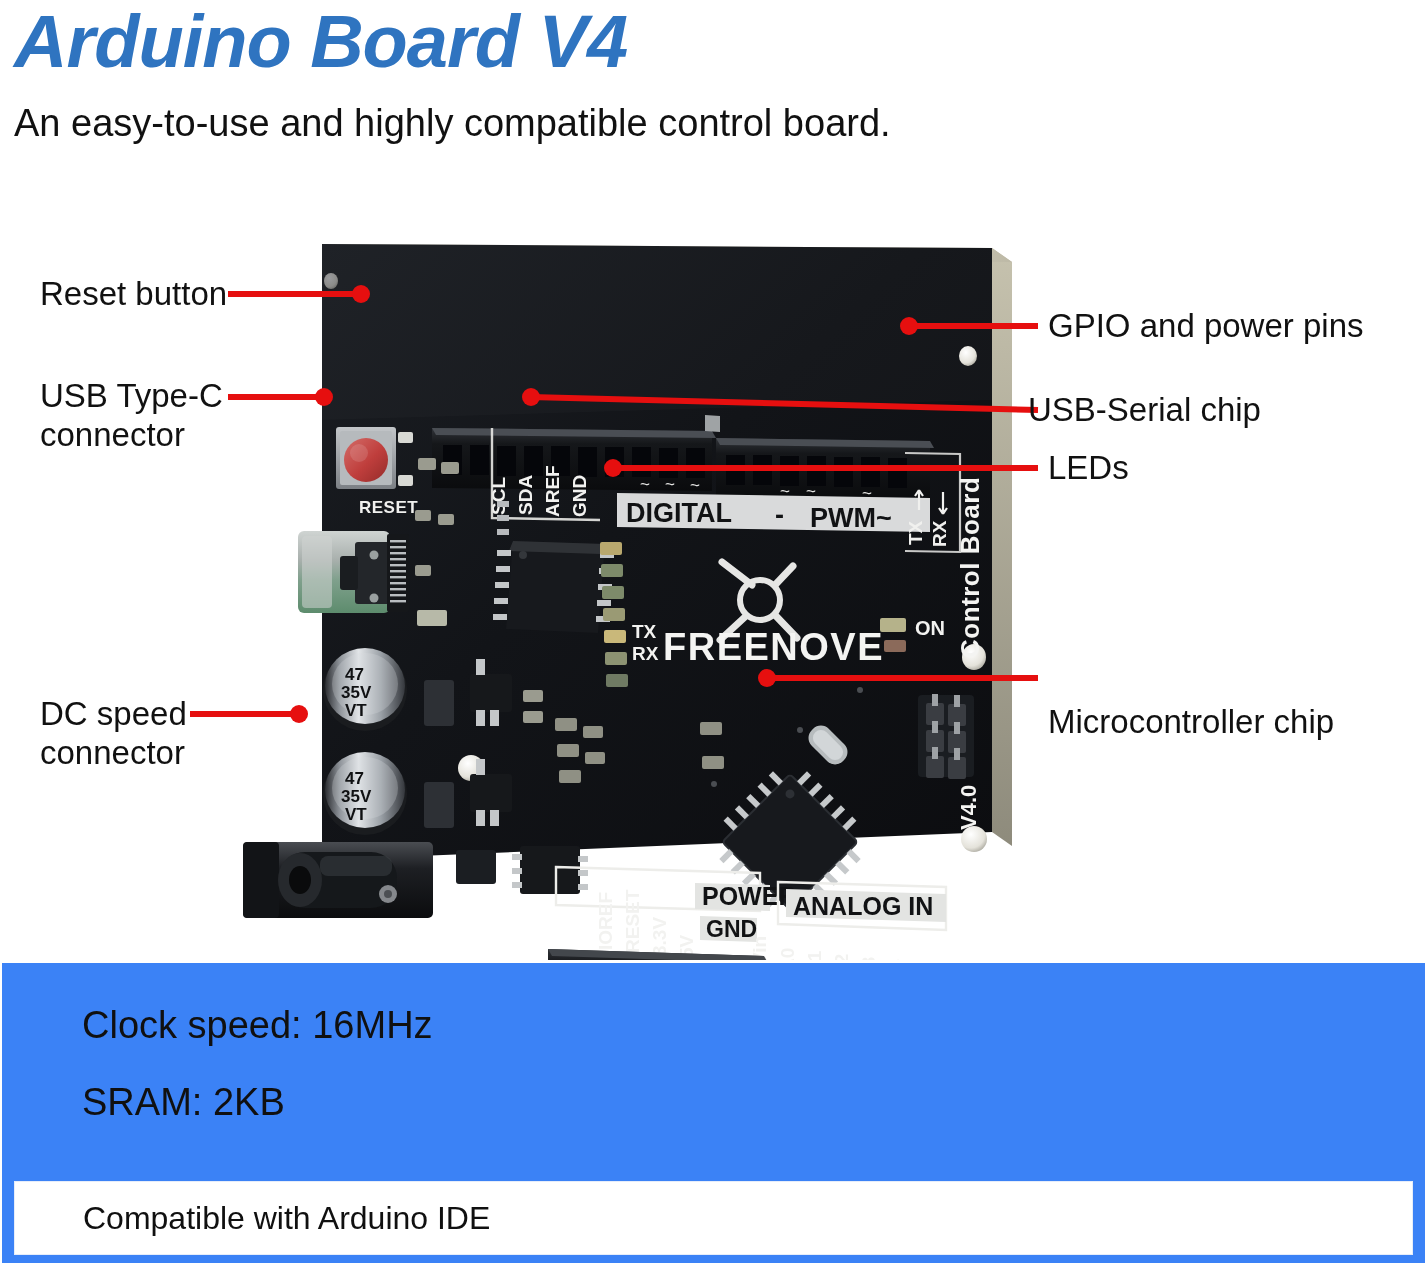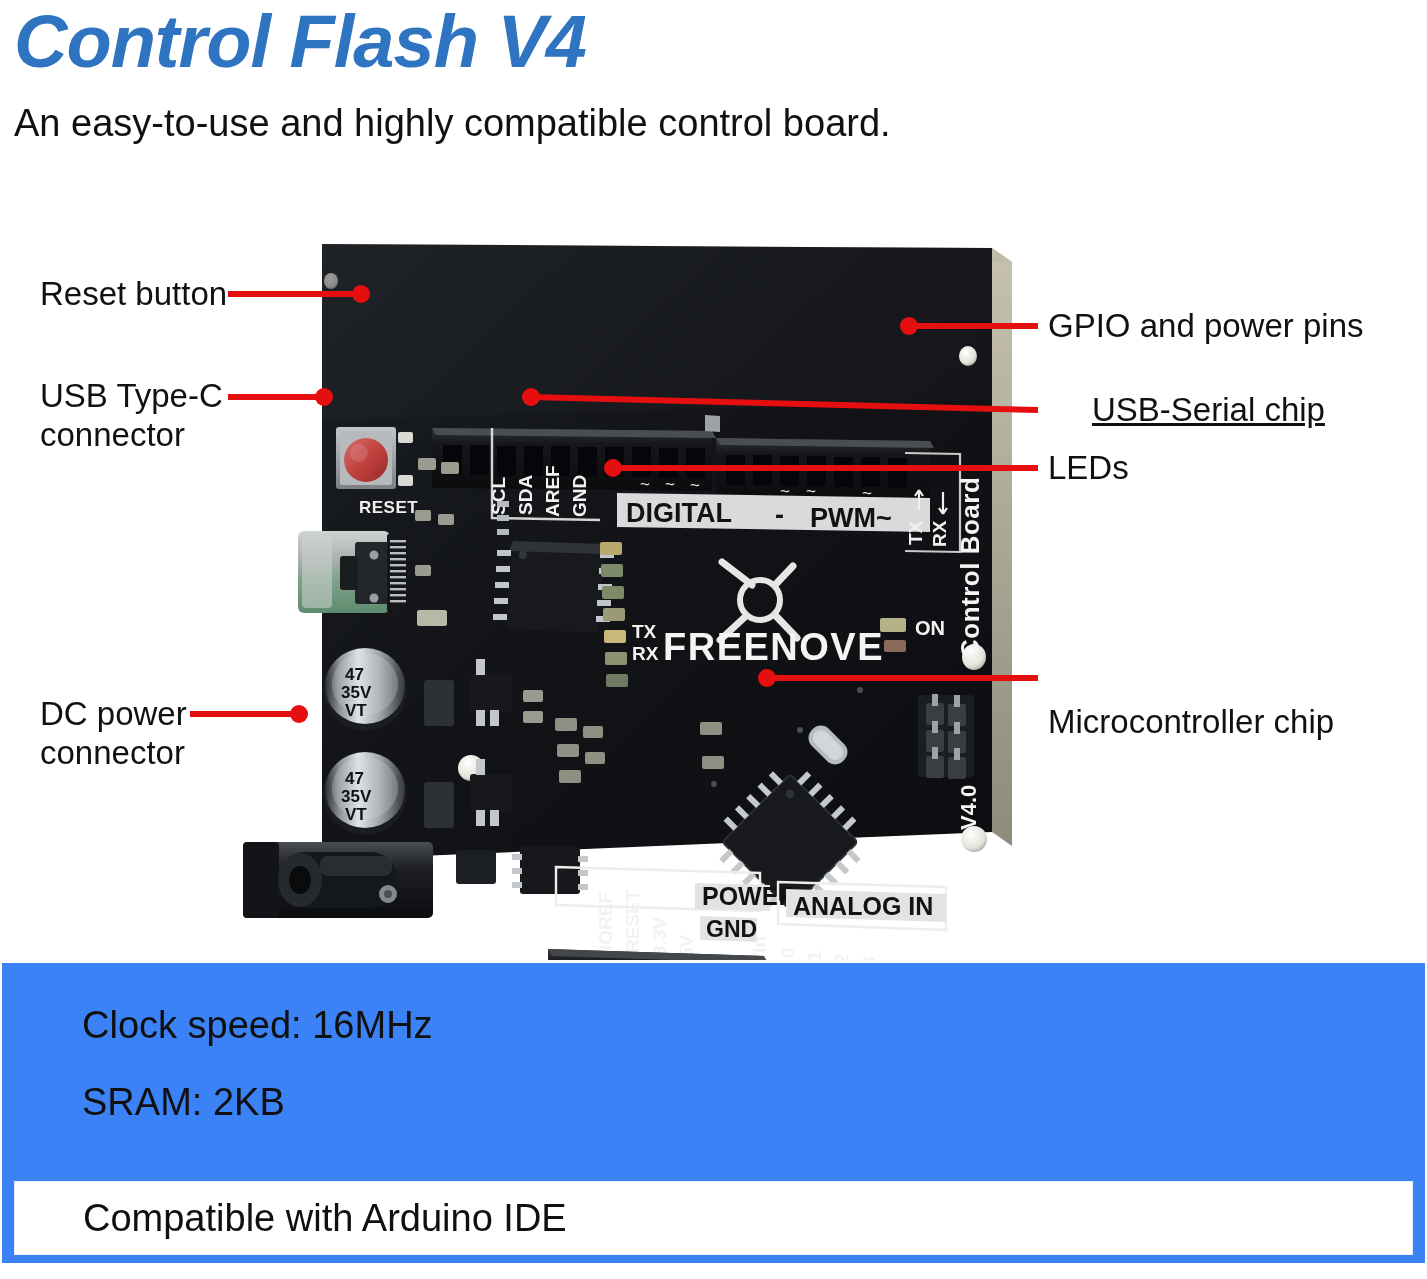--- a/index.html
+++ b/index.html
@@ -63,30 +63,30 @@
   .sp-c{left:80px;top:117px;}
   #spec-footer{
     position:absolute;left:12px;top:218px;
     width:1399px;height:74px;
     background:#ffffff;
     border:1px solid #e6edfa;
     box-sizing:border-box;
   }
   .spec-footer-text{
     position:absolute;left:68px;top:13px;
-    font-size:38px;line-height:46px;
+    font-size:32px;line-height:46px;
     color:#101010;white-space:nowrap;
   }
 </style>
 </head>
 <body>
 
 <div id="page">
 
-  <div class="title">Control Flash V4</div>
+  <div class="title">Arduino Board V4</div>
   <div class="subtitle">An easy-to-use and highly compatible control board.</div>
 
   <div id="stage">
 
     <svg id="boardsvg" width="1427" height="790" viewBox="0 0 1427 790">
       <defs>
         <linearGradient id="gPcb" x1="0" y1="0" x2="1" y2="1">
           <stop offset="0%" stop-color="#1b1e23"></stop>
           <stop offset="45%" stop-color="#121418"></stop>
           <stop offset="100%" stop-color="#0c0d10"></stop>
@@ -511,25 +511,25 @@
 
         <line x1="766" y1="508" x2="1038" y2="508"></line>
         <circle cx="767" cy="508" r="9" fill="#e60f0f" stroke="none"></circle>
       </g>
     </svg>
 
     <div class="callout cl-left" style="left:8px;  top:104px;">Reset button</div>
 
     <div class="callout cl-left two-line" style="left:8px;  top:206px;"><span>USB Type-C</span><br><span>connector</span></div>
 
-    <div class="callout cl-left two-line" style="left:8px;  top:524px;"><span>DC power</span><br><span>connector</span></div>
+    <div class="callout cl-left two-line" style="left:8px;  top:524px;"><span>DC speed</span><br><span>connector</span></div>
 
     <div class="callout" style="left:1048px; top:136px;">GPIO and power pins</div>
 
-    <div class="callout" style="left:1092px; top:220px;text-decoration:underline;">USB-Serial chip</div>
+    <div class="callout" style="left:1028px; top:220px;">USB-Serial chip</div>
 
     <div class="callout" style="left:1048px; top:278px;text-align:right;">LEDs</div>
 
     <div class="callout" style="left:1048px; top:488px;margin-top:44px;"><span>Microcontroller chip</span></div>
   </div>
 
   <div id="specs">
     <div class="spec-grid">
       <div class="spec-item sp-a">Clock speed: 16MHz</div>
       <div class="spec-item sp-c">SRAM: 2KB</div>

